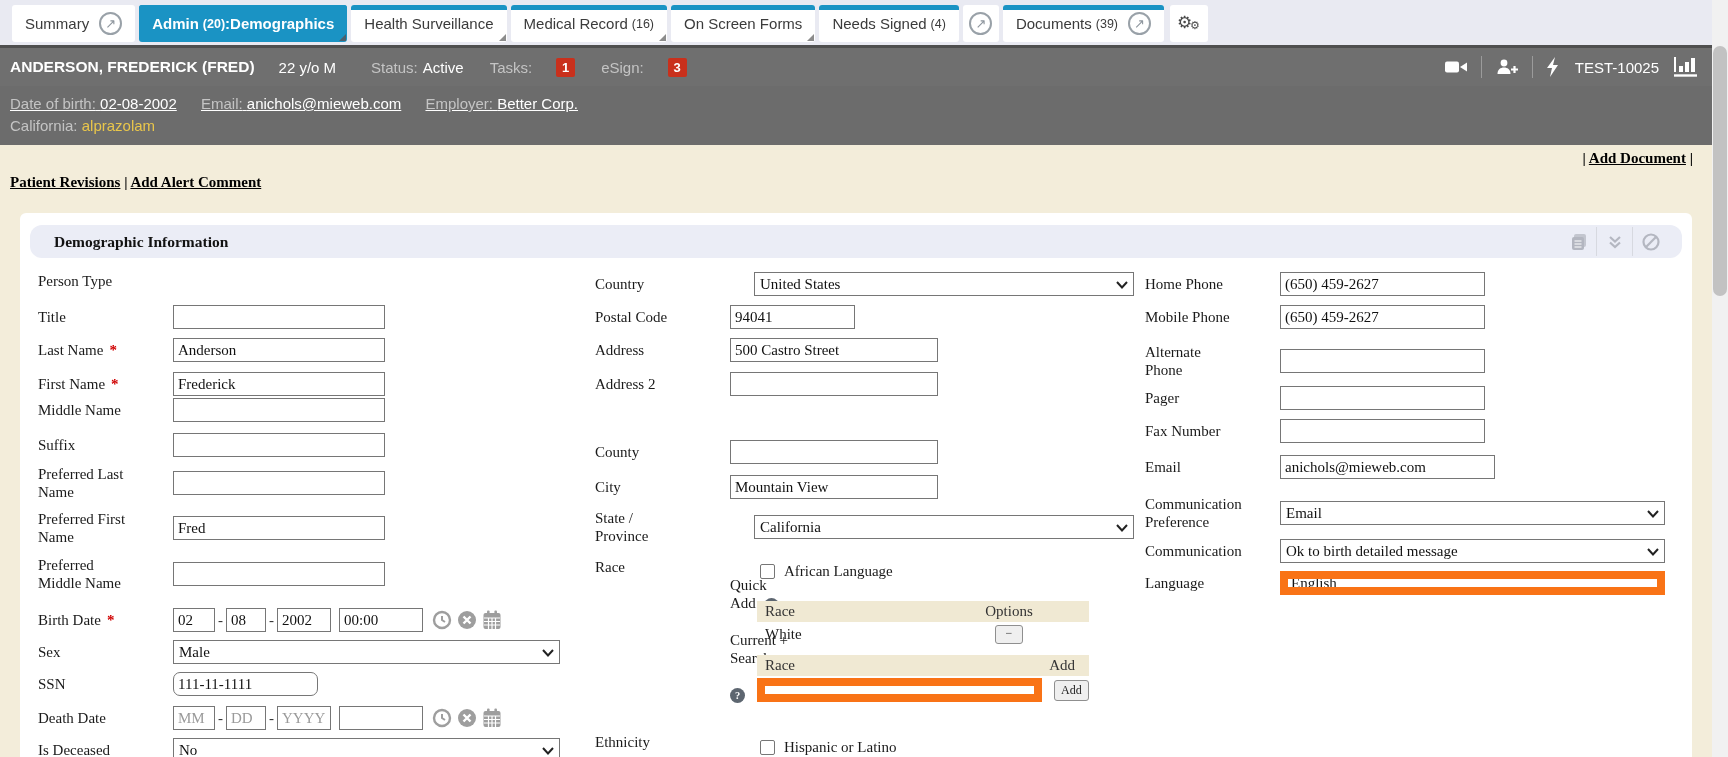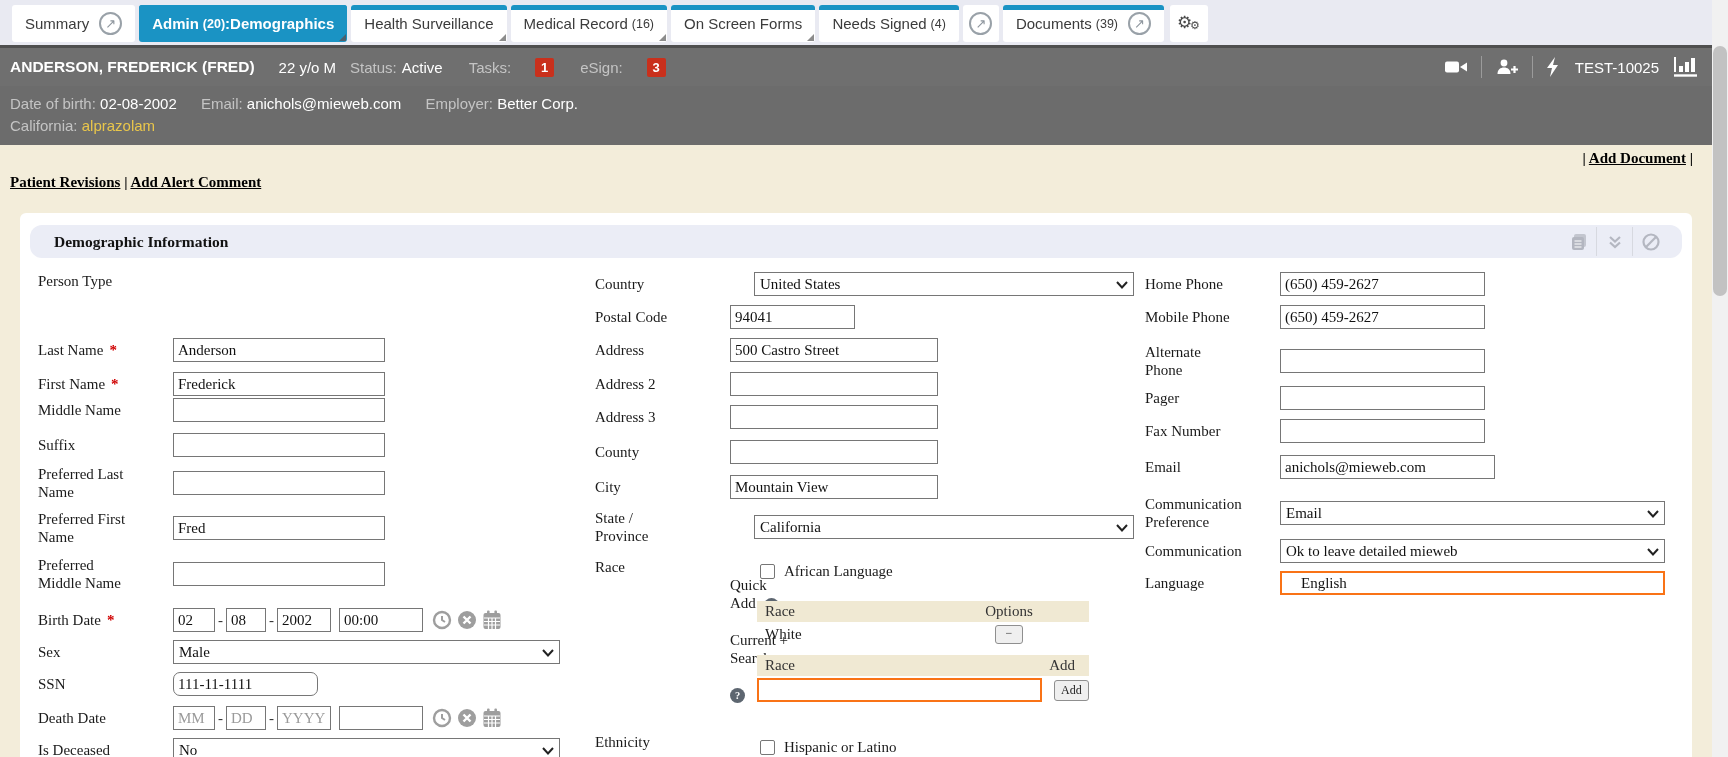--- a/index.html
+++ b/index.html
@@ -28,30 +28,30 @@
   .gearbox{height:37px;width:38px;background:#fff;border-radius:3px;position:relative;margin-left:2px;cursor:pointer;}
   .gear1{position:absolute;left:7px;top:7px;font-size:17px;color:#4a4a4a;}
   .gear2{position:absolute;left:20px;top:14px;font-size:11px;color:#4a4a4a;}
 
   
   .bar1{height:41px;background:#6f6f6f;border-top:3px solid #4f4f4f;display:flex;align-items:center;
         color:#fff;padding:0 14px 0 10px;box-sizing:border-box;}
   .pname{font-weight:bold;font-size:15.5px;}
   .agesex{margin-left:24px;}
   .dim{color:#c4c4c4;}
-  .stat{margin-left:14px;}
+  .stat{margin-left:35px;}
   .statval{margin-left:5px;}
   .grp{margin-left:26px;display:flex;align-items:center;}
   .badge{background:#c9301c;color:#fff;font-weight:bold;font-size:13px;min-width:19px;height:19px;
          display:flex;align-items:center;justify-content:center;border-radius:2px;margin-left:24px;cursor:pointer;}
   .bar1-right{margin-left:auto;display:flex;align-items:center;gap:13px;}
   .vdiv{width:1px;height:22px;background:#9b9b9b;}
   .chartid{font-size:15px;margin:0 2px;}
   .bar2{height:59px;background:#6c6c6c;color:#fff;padding:7px 10px;box-sizing:border-box;line-height:22px;}
-  .bar2 .pair{margin-right:20px;}
+  .bar2 .pair{margin-right:20px;text-decoration:underline;}
   .goldval{color:#e9c64b;}
 
   
   .body{position:relative;height:609px;font-family:Liberation Serif, serif;}
   .adddoc{position:absolute;top:5px;right:19px;font-weight:bold;color:#000;}
   .plinks{position:absolute;top:29px;left:10px;font-weight:bold;color:#000;}
   .lnk{text-decoration:underline;cursor:pointer;color:#000;}
 
   .panel{position:absolute;left:20px;top:68px;width:1672px;height:556px;background:#fff;border-radius:6px 6px 0 0;}
   .phead{position:absolute;left:10px;right:10px;top:12px;height:33px;background:#ebedf6;border-radius:12px;
@@ -60,21 +60,21 @@
   .picons{position:absolute;right:14px;top:2px;height:29px;display:flex;align-items:center;border-radius:4px;}
   .picell{width:35px;height:29px;display:flex;align-items:center;justify-content:center;cursor:pointer;}
   .picell + .picell{border-left:1px solid #d7d9e0;}
 
   .row{position:absolute;display:flex;align-items:center;}
   .lbl{width:135px;flex:none;white-space:pre-line;line-height:18px;color:#1a1a1a;}
   .req{color:#d00000;font-weight:bold;margin-left:6px;}
   .inp{height:24px;border:1px solid #767676;padding:1px 4px;font-family:inherit;font-size:15px;color:#111;
        box-sizing:border-box;background:#fff;border-radius:0;}
   .inp::placeholder{color:#9a9a9a;}
-  .inp.focus2{border:2px solid #f97316;padding:1px 19px;}
+  .inp.focus2{border:8px solid #f97316;padding:1px 3px;}
   .sel{height:24px;border:1px solid #767676;background:#fff;display:flex;align-items:center;
        padding:0 22px 0 5px;position:relative;box-sizing:border-box;cursor:pointer;color:#111;}
   .sel svg{position:absolute;right:5px;top:8px;}
   .w42{width:42px;} .w40{width:40px;} .w54{width:54px;} .w84{width:84px;} .w125{width:125px;}
   .w145{width:145px;border-radius:7px;} .w205{width:205px;} .w208{width:208px;} .w212{width:212px;} .w215{width:215px;}
   .w290{width:290px;} .w380{width:380px;margin-left:24px;} .w385{width:385px;} .w387{width:387px;}
   .dsep{margin:0 3px;color:#333;}
   .gap8{width:8px;flex:none;}
   .dicons{display:flex;align-items:center;gap:5px;margin-left:9px;}
   .dicons span{display:flex;cursor:pointer;}
@@ -243,20 +243,24 @@
                   <circle cx="10" cy="10" r="7.5" stroke="#b4b7c1" stroke-width="2.2"></circle>
                   <path d="M4.8 15.2 L15.2 4.8" stroke="#b4b7c1" stroke-width="2.2"></path>
                 </svg>
           </span>
         </span>
       </div>
 
       <div class="row" style="top:59px;left:18px">
         <div class="lbl"><span>Person Type</span></div>
       </div>
+      <div class="row" style="top:92px;left:18px">
+        <div class="lbl"><span>Title</span></div>
+        <input class="inp w212" value="" style="">
+      </div>
       <div class="row" style="top:125px;left:18px">
         <div class="lbl"><span>Last Name</span><span class="req">*</span></div>
         <input class="inp w212" value="Anderson" style="">
       </div>
       <div class="row" style="top:159px;left:18px">
         <div class="lbl"><span>First Name</span><span class="req">*</span></div>
         <input class="inp w212" value="Frederick" style="">
       </div>
       <div class="row" style="top:185px;left:18px">
         <div class="lbl"><span>Middle Name</span></div>
@@ -382,24 +386,20 @@
         <input class="inp w125" value="94041" style="">
       </div>
       <div class="row" style="top:125px;left:575px">
         <div class="lbl"><span>Address</span></div>
         <input class="inp w208" value="500 Castro Street" style="">
       </div>
       <div class="row" style="top:159px;left:575px">
         <div class="lbl"><span>Address 2</span></div>
         <input class="inp w208" value="" style="">
       </div>
-      <div class="row" style="top:192px;left:575px">
-        <div class="lbl"><span>Address 3</span></div>
-        <input class="inp w208" value="" style="">
-      </div>
       <div class="row" style="top:227px;left:575px">
         <div class="lbl"><span>County</span></div>
         <input class="inp w208" value="" style="">
       </div>
       <div class="row" style="top:262px;left:575px">
         <div class="lbl"><span>City</span></div>
         <input class="inp w208" value="Mountain View" style="">
       </div>
       <div class="row" style="top:294px;left:575px;height:40px">
         <div class="lbl"><span>State /
@@ -490,21 +490,21 @@
         <div class="sel w385">
               <span>Email</span>
               <svg width="12" height="8" viewBox="0 0 12 8" fill="none">
                 <path d="M1 1 L6 6.5 L11 1" stroke="#222" stroke-width="2"></path>
               </svg>
             </div>
       </div>
       <div class="row" style="top:326px;left:1125px">
         <div class="lbl"><span>Communication</span></div>
         <div class="sel w385">
-              <span>Ok to leave detailed mieweb</span>
+              <span>Ok to birth detailed message</span>
               <svg width="12" height="8" viewBox="0 0 12 8" fill="none">
                 <path d="M1 1 L6 6.5 L11 1" stroke="#222" stroke-width="2"></path>
               </svg>
             </div>
       </div>
       <div class="row" style="top:358px;left:1125px">
         <div class="lbl"><span>Language</span></div>
         <input class="inp w385 focus2" value="English" style="">
       </div>
 

